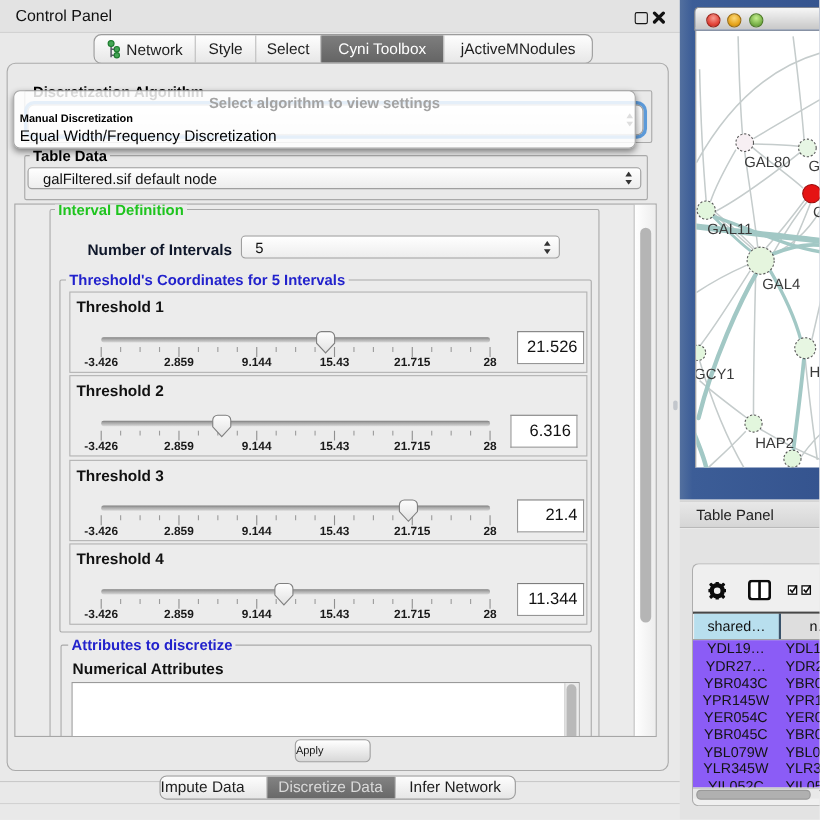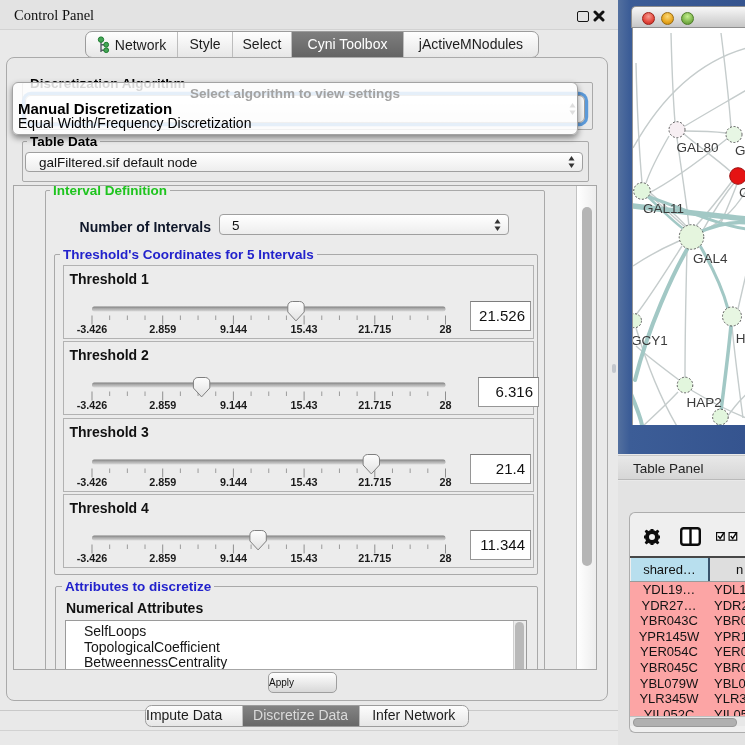--- a/index.html
+++ b/index.html
@@ -13,21 +13,21 @@
 .spin{position:absolute;right:7px;top:50%;margin-top:-6px;width:7px;height:12px;}
 .vfield{position:absolute;width:54px;height:28px;background:#fff;border:1px solid #969696;border-top-color:#7d7d7d;
   font-size:15px;text-align:right;line-height:28px;padding-right:5px;color:#111;}
 .tbox{position:absolute;left:48.5px;width:469px;height:72px;border:1px solid #b2b2b2;background:#ececec;}
 .ttl{position:absolute;left:6px;top:5px;font-weight:bold;font-size:14px;color:#111;}
 </style>
 </head>
 <body>
 
 <div class="abs" style="left:0;top:0;width:618px;height:29px;background:#e3e3e3;border-bottom:1px solid #d2d2d2;"></div>
-<div class="abs" style="left:14px;top:7px;font-size:14.5px;color:#111;font-family:Liberation Serif, serif;">Control Panel</div>
+<div class="abs" style="left:14px;top:7px;font-size:14.5px;color:#111;">Control Panel</div>
 <div class="abs" style="left:577px;top:10.5px;width:9.5px;height:9.5px;border:1.6px solid #161616;border-radius:2px;"></div>
 <svg class="abs" style="left:593px;top:10px;" width="12" height="12" viewBox="0 0 12 12">
  <path d="M2 2 L10 10 M10 2 L2 10" stroke="#111" stroke-width="3" stroke-linecap="round"></path>
 </svg>
 
 <div class="abs" id="toptabs" style="left:85px;top:31px;width:452px;height:25px;border:1px solid #9c9c9c;border-radius:7px;
  background:linear-gradient(#fefefe,#e7e7e7);display:flex;font-size:14px;color:#1d1d1d;overflow:hidden;">
   <div style="width:91px;border-right:1px solid #bdbdbd;display:flex;align-items:center;justify-content:center;">
     <svg width="13" height="18" viewBox="0 0 13 18" style="margin-right:5px;">
       <path d="M4 4 V16 M4 8.7 H8.5 M4 14.2 H8.5" stroke="#565b66" stroke-width="1.4" fill="none"></path>
@@ -286,29 +286,28 @@
             <text x="169.4" y="67">9.144</text>
             <text x="240.1" y="67">15.43</text>
             <text x="310.8" y="67">21.715</text>
             <text x="381.5" y="67">28</text>
           </g>
           <path d="M 185.9 43 v-3 a4.5 4.5 0 0 1 4.5 -4.5 h7.4 a4.5 4.5 0 0 1 4.5 4.5 v6 l-8.2 8.9 l-8.2 -8.9 z" fill="url(#thg4)" stroke="#7f7f7f" stroke-width="1"></path>
         </svg>
       </div>
     </div>
   <div class="vfield" style="left:456px;top:114.5px;">21.526</div>
-  <div class="vfield" style="left:464px;top:191px;">6.316</div>
+  <div class="vfield" style="left:450px;top:191px;">6.316</div>
   <div class="vfield" style="left:456px;top:267.5px;">21.4</div>
   <div class="vfield" style="left:456px;top:344px;">11.344</div>
 
   <div class="abs" style="left:41px;top:399.5px;width:481px;height:200px;border:1px solid #a9a9a9;border-radius:2px;"></div>
   <div class="grplbl" style="left:48px;top:392.5px;color:#2222cc;background:#ebebeb;">Attributes to discretize</div>
   <div class="abs" style="left:52px;top:414px;font-weight:bold;font-size:14px;color:#111;">Numerical Attributes</div>
   <div class="abs" style="left:51px;top:434px;width:460px;height:100px;background:#fff;border:1px solid #9a9a9a;font-size:14px;color:#151515;">
-    <div style="padding:3px 0 0 18px;line-height:15.5px;">SelfLoops<br>TopologicalCoefficient<br>BetweennessCentrality</div>
     <div class="abs" style="right:0;top:0;width:12px;height:100px;background:#ececec;border-left:1px solid #cfcfcf;">
       <div class="abs" style="left:1px;top:1px;width:9px;height:96px;background:#b9b9b9;border-radius:5px;"></div>
     </div>
   </div>
 
   <div class="abs" style="right:0;top:0;width:19px;height:483px;background:linear-gradient(90deg,#ffffff,#ededed);border-left:1px solid #c2c2c2;">
     <div class="abs" style="left:4.5px;top:21px;width:10px;height:359px;background:#b5b5b5;border-radius:5px;"></div>
   </div>
 </div>
 
@@ -433,28 +432,28 @@
   </svg>
 
   <div class="abs" style="left:0;top:43px;width:116px;height:2px;background:#474747;"></div>
 
   <div class="abs" style="left:1px;top:45px;width:77px;height:23px;background:#b8dfee;font-size:13px;color:#111;
    text-align:center;line-height:23px;">shared…</div>
   <div class="abs" style="left:78px;top:45px;width:2px;height:23px;background:#39536b;"></div>
   <div class="abs" style="left:80px;top:45px;width:36px;height:23px;background:#dedede;font-size:13px;color:#111;padding-left:26px;line-height:23px;box-sizing:border-box;">n…</div>
   <div class="abs" style="left:0;top:68px;width:116px;height:1px;background:#9a9a9a;"></div>
 
-  <div class="abs" style="left:0;top:69px;width:116px;height:134px;background:#fca5a5;font-size:13px;color:#141414;">
+  <div class="abs" style="left:0;top:69px;width:116px;height:134px;background:#8b5cf6;font-size:13px;color:#141414;">
     <div class="abs" style="left:0;top:0;width:78px;text-align:center;line-height:15.6px;">YDL19…<br>YDR27…<br>YBR043C<br>YPR145W<br>YER054C<br>YBR045C<br>YBL079W<br>YLR345W<br>YIL052C</div>
     <div class="abs" style="left:84px;top:0;width:40px;line-height:15.6px;white-space:nowrap;">YDL19…<br>YDR27…<br>YBR04…<br>YPR14…<br>YER05…<br>YBR04…<br>YBL07…<br>YLR34…<br>YIL05…</div>
   </div>
 
   <div class="abs" style="left:0;top:203px;width:116px;height:9px;background:#e8e8e8;border-top:1px solid #c0c0c0;">
     <div class="abs" style="left:3px;top:1px;width:102px;height:7px;background:#b0b0b0;border:1px solid #999;border-radius:4px;"></div>
   </div>
 </div>
 
 <div class="abs" style="left:12px;top:82px;width:564px;height:51px;background:rgba(255,255,255,0.84);
  border:1px solid #a3a3a3;border-radius:6px;box-shadow:0 3px 6px rgba(0,0,0,0.45);z-index:50;">
   <div class="abs" style="left:0;top:4px;width:564px;text-align:center;font-weight:bold;font-size:13.5px;color:#a3a3a3;line-height:14px;">Select algorithm to view settings</div>
-  <div class="abs" style="left:5px;top:19px;font-weight:bold;font-size:15px;color:#000;line-height:14px;">Manual Discretization</div>
+  <div class="abs" style="left:5px;top:19px;font-weight:bold;font-size:10px;color:#000;line-height:14px;">Manual Discretization</div>
   <div class="abs" style="left:5px;top:33px;font-size:14px;color:#000;line-height:14px;">Equal Width/Frequency Discretization</div>
 </div>
 
 </body></html>

